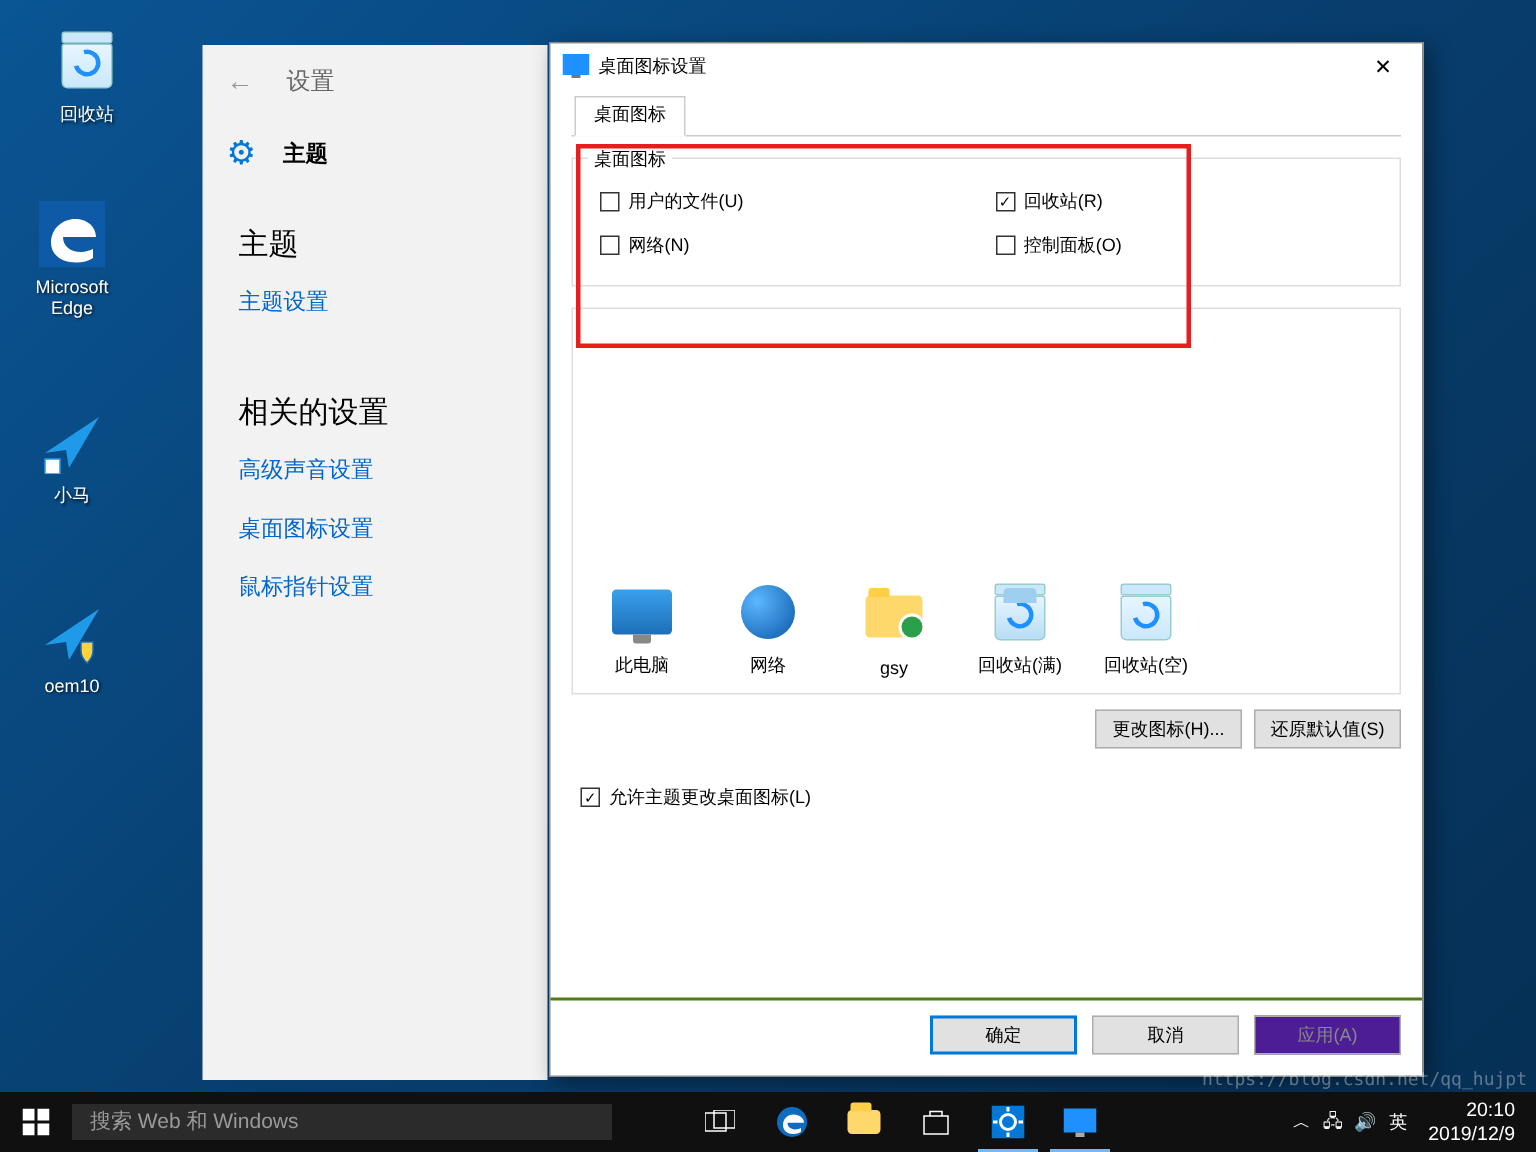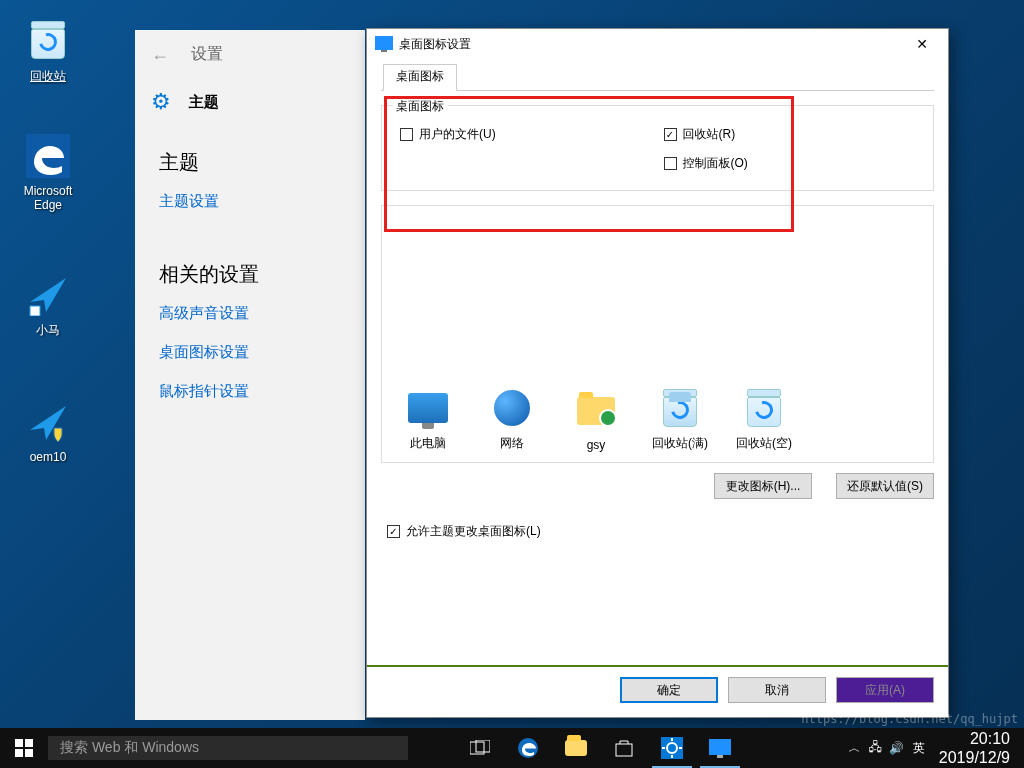--- a/index.html
+++ b/index.html
@@ -38,59 +38,59 @@
 
 .check-row { display: flex; }
 .check-col { flex: 1; }
 .check { display: flex; align-items: center; font-size: 12px; padding: 6px 6px; cursor:pointer; }
 .check .box { width: 13px; height: 13px; border: 1px solid #333; margin-right: 6px; display:flex; align-items:center; justify-content:center; font-size:10px; color:#000; }
 
 .iconwell { border: 1px solid #ddd; margin-top: 14px; height: 258px; padding: 10px 6px; display:flex; align-items:flex-end; gap: 4px; }
 .well-item { width: 80px; text-align:center; font-size:12px; cursor:pointer; }
 .well-item .ico { width: 42px; height: 42px; margin: 2px auto 6px; display:flex; align-items:center; justify-content:center; }
 
-.btnrow { display:flex; justify-content:flex-end; gap: 24px; margin-top: 10px; }
+.btnrow { display:flex; justify-content:flex-end; gap: 8px; margin-top: 10px; }
 .btn { min-width: 98px; height: 26px; border: 1px solid #adadad; background: #e1e1e1; font-size: 12px; cursor:pointer; padding: 0 10px; }
 .btn:disabled { color:#888; background:#4c1d95; }
 .btn.primary { border: 2px solid #0078d7; }
 
 .allowrow { margin-top: 18px; }
 
 .dlg-buttons { display:flex; justify-content:flex-end; gap: 10px; padding: 10px 14px 14px; border-top:2px solid #4d7c0f; margin-top:auto; }
 
 
 .taskbar { position:absolute; left:0; right:0; bottom:0; height:40px; background:#101010; display:flex; align-items:center; color:#fff; }
 .tb-start { width:48px; height:40px; display:flex; align-items:center; justify-content:center; cursor:pointer; }
 .tb-search { flex:0 0 auto; width: 360px; height:24px; background:#2b2b2b; display:flex; align-items:center; padding:0 12px; color:#9a9a9a; font-size:14px; }
 .tb-icons { display:flex; align-items:center; height:40px; margin-left:48px; }
 .tb-icon { width:48px; height:40px; display:flex; align-items:center; justify-content:center; cursor:pointer; position:relative; }
 .tb-icon.active::after { content:""; position:absolute; bottom:0; left:4px; right:4px; height:2px; background:#76b9ed; }
 .tb-tray { margin-left:auto; display:flex; align-items:center; gap:8px; padding:0 8px; font-size:12px; }
-.tb-clock { text-align:right; font-size:16px; line-height:1.2; padding:0 6px; }
+.tb-clock { text-align:right; font-size:13px; line-height:1.2; padding:0 6px; }
 .watermark { position:absolute; right:6px; bottom:42px; color:rgba(255,255,255,.35); font-size:12px; font-family: monospace; }
 
 
 .svg { display:block; }
 .monitor { width:40px; height:30px; background:linear-gradient(#39a0ed,#1e6fb8); border-radius:3px; position:relative; }
 .monitor::after { content:""; position:absolute; bottom:-6px; left:14px; width:12px; height:6px; background:#888; border-radius:0 0 2px 2px; }
 .folder { width:38px; height:28px; background:#ffd86b; border-radius:3px; position:relative; }
 .folder::before { content:""; position:absolute; top:-5px; left:2px; width:14px; height:6px; background:#ffcf47; border-radius:2px 2px 0 0; }
 .userhead { position:absolute; right:-2px; bottom:-2px; width:18px; height:18px; background:#2aa04a; border-radius:50%; border:2px solid #fff; }
 .globe { width:36px; height:36px; border-radius:50%; background: radial-gradient(circle at 30% 30%, #5cb6ff, #0a58a8); position:relative; }
 .bin { width:34px; height:38px; position:relative; }
 .bin .body { position:absolute; bottom:0; width:100%; height:30px; background:linear-gradient(#e6f5ff,#cbe8fb); border:1px solid #9cc; border-radius:2px 2px 4px 4px; }
 .bin .lid { position:absolute; top:0; width:100%; height:8px; background:#cbe8fb; border:1px solid #9cc; border-radius:2px; }
 .bin .recyc { position:absolute; top:12px; left:8px; width:18px; height:18px; border:3px solid #1e90ff; border-radius:50%; border-left-color:transparent; transform:rotate(30deg); }
 .bin.full .body { background:linear-gradient(#e6f5ff,#b8ddf5); }
 .bin.full::after{ content:""; position:absolute; top:3px; left:6px; width:22px; height:10px; background:#9ecfef; border-radius:3px 3px 0 0; }
 </style>
 </head>
 <body>
 
-<div class="desktop-icon" style="left:10px; top:16px;text-decoration:underline;">
+<div class="desktop-icon" style="left:20px; top:16px;">
   <div class="iconbox">
       <div class="bin">
         <div class="lid"></div>
         <div class="body"></div>
         <div class="recyc"></div>
       </div>
     </div>
   <div class="label">回收站</div>
 </div>
 <div class="desktop-icon" style="left:10px; top:132px;">
@@ -153,20 +153,24 @@
     </div>
 
     <div class="groupbox" style="position:relative;">
       <div class="legend">桌面图标</div>
       <div class="redbox"></div>
       <div class="check-row">
         <div class="check-col">
           <label class="check">
               <span class="box"></span>
               <span>用户的文件(U)</span>
+            </label>
+          <label class="check">
+              <span class="box"></span>
+              <span>网络(N)</span>
             </label>
         </div>
         <div class="check-col">
           <label class="check">
               <span class="box">✓</span>
               <span>回收站(R)</span>
             </label>
           <label class="check">
               <span class="box"></span>
               <span>控制面板(O)</span>

